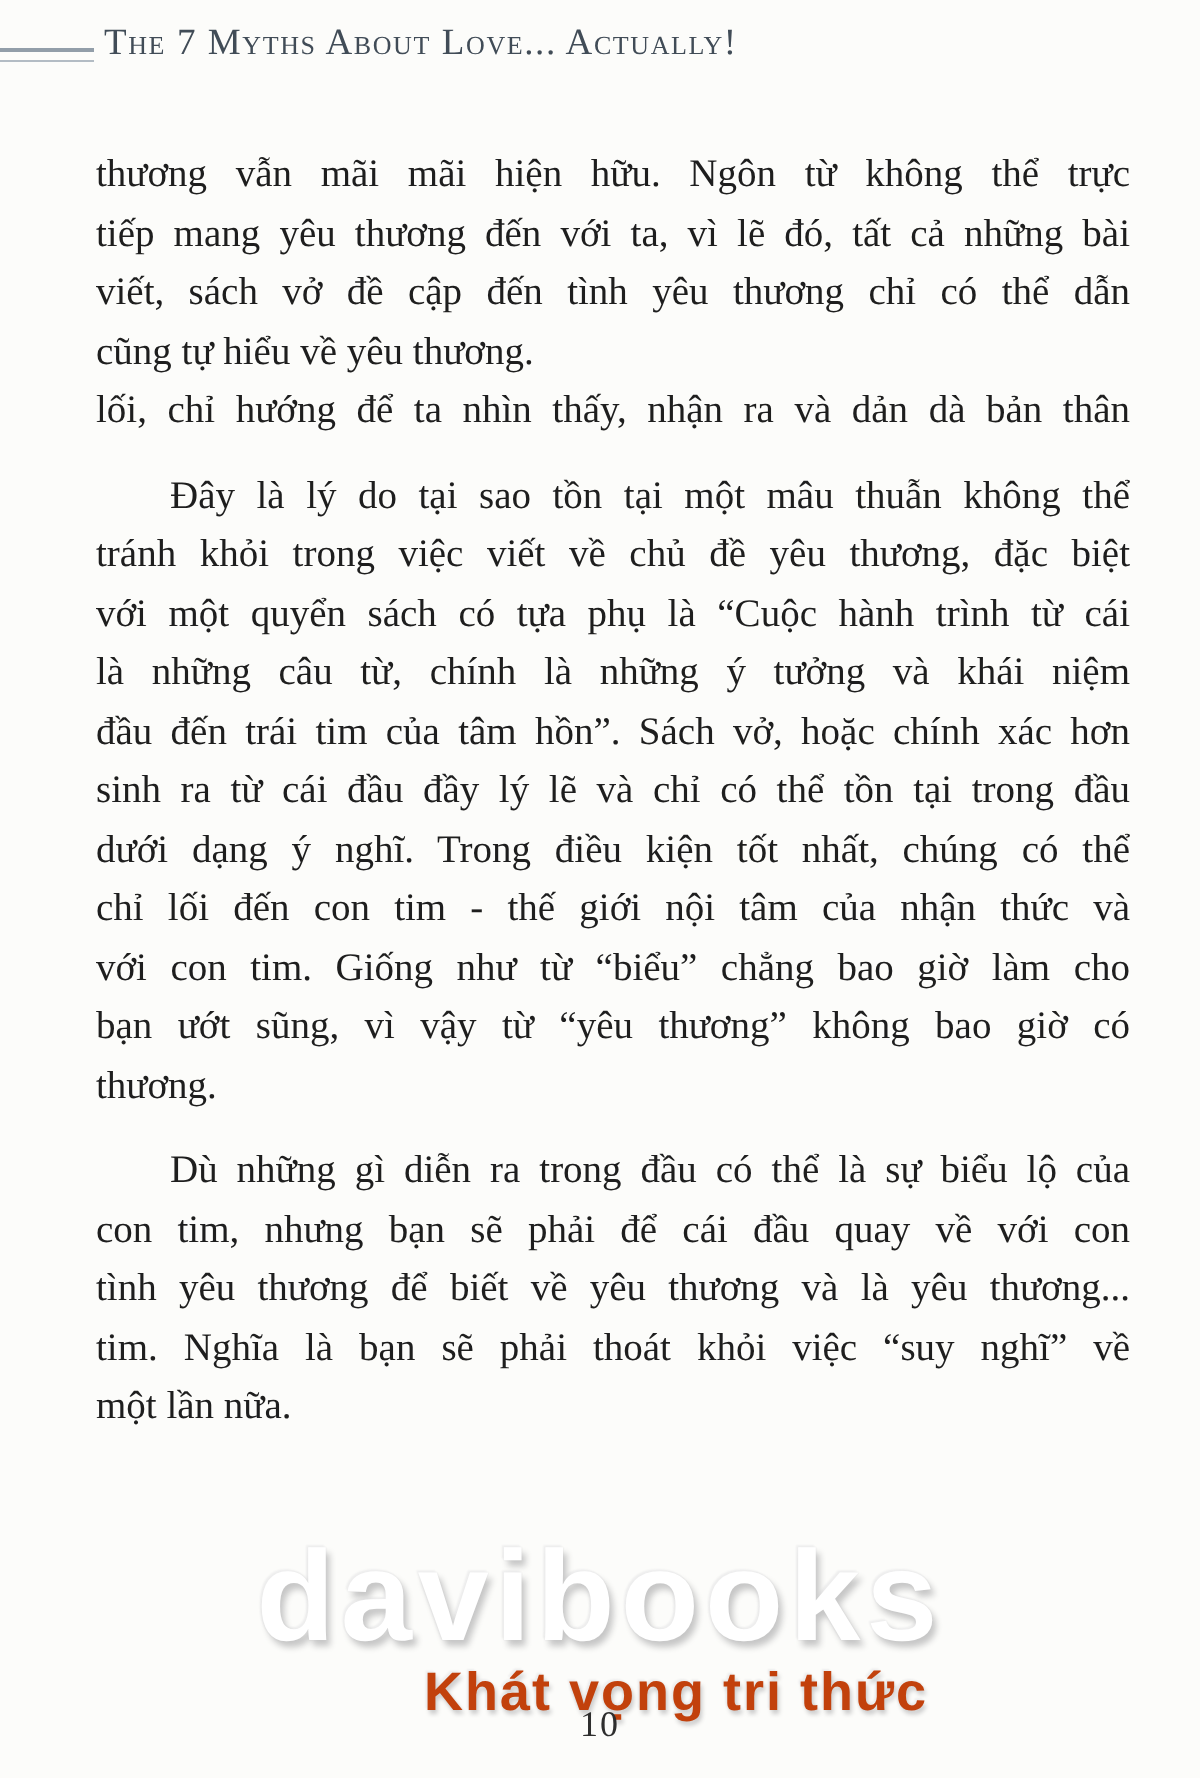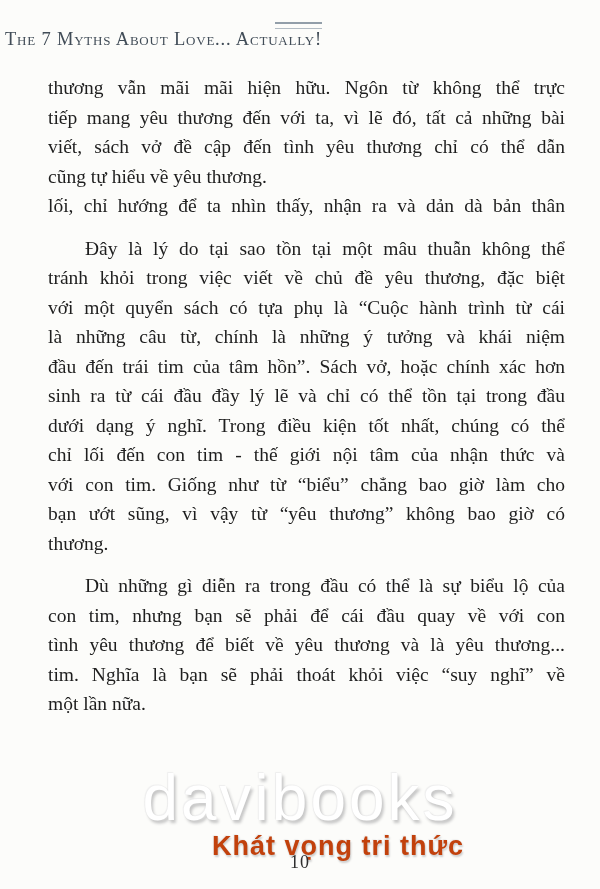--- a/index.html
+++ b/index.html
@@ -11,22 +11,21 @@
     overflow: hidden;
     font-family: "Liberation Serif", serif;
     color: #222;
   }
   
   .page-header {
     position: absolute;
     top: 12px;
     left: 0;
     display: flex;
-    align-items: flex-end;
-    flex-direction: column;
+    align-items: center;
   }
   .header-rule {
     width: 47px;
     height: 4px;
     margin-top: 10px;
     border-top: 2px solid #929ea9;
     border-bottom: 1px solid #b3bcc4;
   }
   .header-title {
     margin: 0 0 0 5px;
@@ -61,21 +60,21 @@
     position: absolute;
     top: 766px;
     left: 0;
     width: 100%;
     text-align: center;
     font-family: "Liberation Sans", sans-serif;
     pointer-events: none;
   }
   .wm-brand {
     font-size: 64px;
-    font-weight: normal;
+    font-weight: bold;
     letter-spacing: 3px;
     color: #ffffff;
     text-shadow: 2px 3px 3px #c6c6c6, -1px -1px 1px #eeeeee, 0 0 1px #dddddd;
     line-height: 1;
   }
   .wm-tagline {
     margin-top: 3px;
     padding-left: 76px;
     font-size: 27px;
     font-weight: bold;

